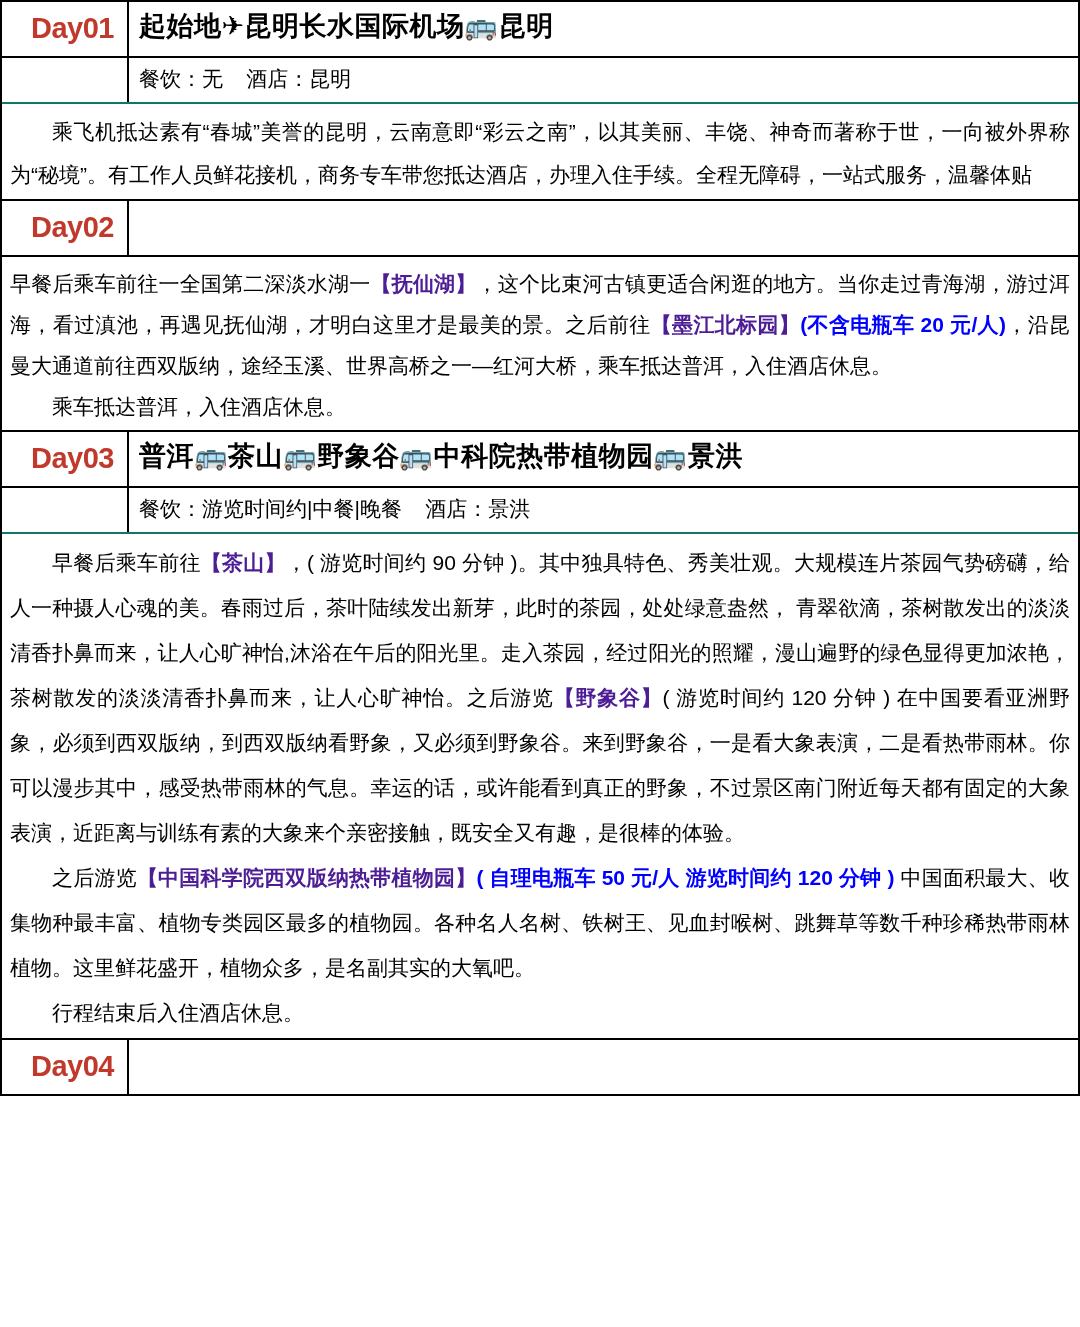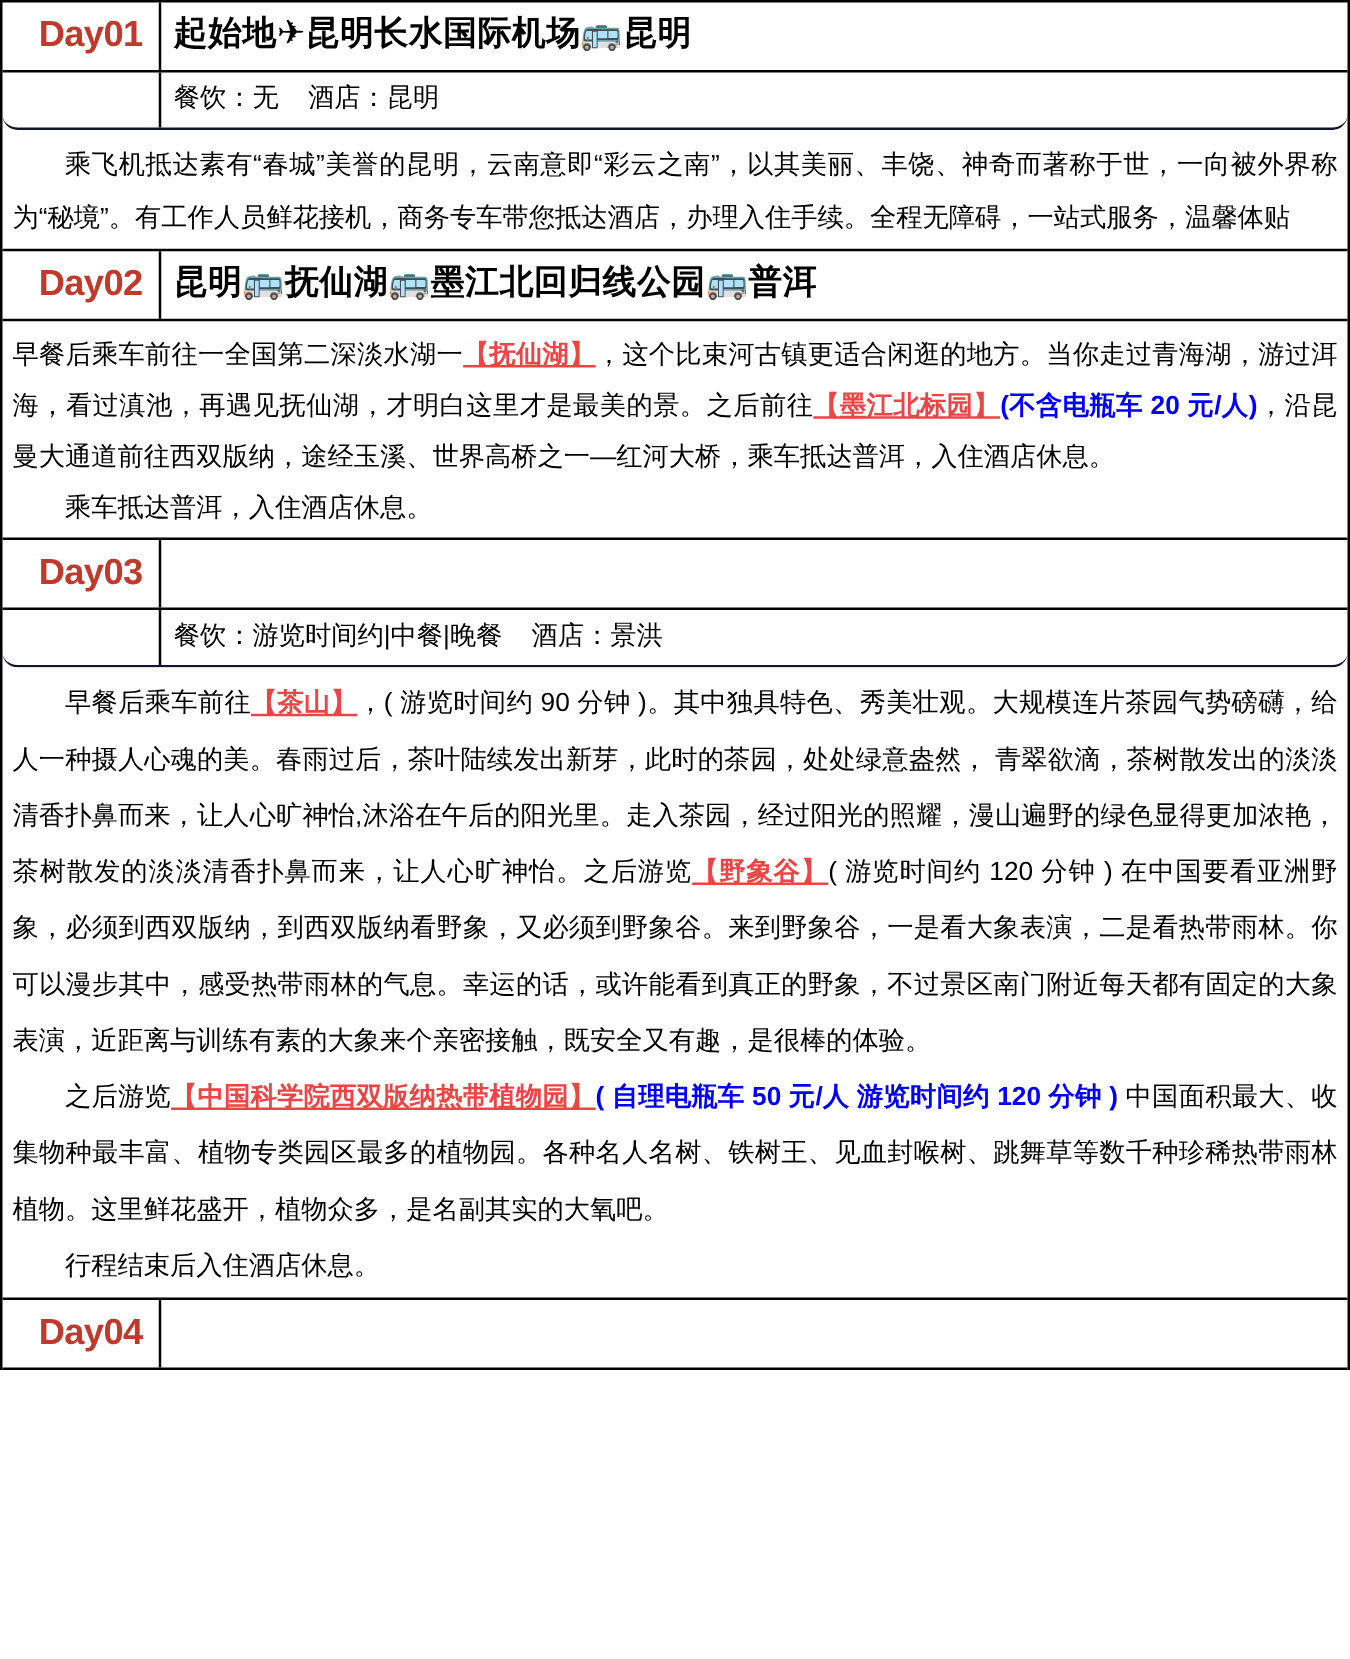--- a/index.html
+++ b/index.html
@@ -62,23 +62,22 @@
     line-height: 1.15;
     letter-spacing: 0.5px;
     white-space: nowrap;
   }
 
   
   .meta-row {
     display: flex;
     width: 100%;
     box-sizing: border-box;
-    border-bottom: 2px solid #0f172a;
+    border-bottom: 2px solid #0f766e;
     min-height: 46px;
-    border-radius: 12px;
   }
   .meta-blank-cell {
     width: 127px;
     min-width: 127px;
     box-sizing: border-box;
     border-right: 2px solid #000;
   }
   .meta-text-cell {
     flex: 1;
     box-sizing: border-box;
@@ -105,23 +104,22 @@
     text-align: justify;
     text-justify: inter-character;
     margin: 0;
     letter-spacing: 0px;
   }
   .para.indent { text-indent: 42px; }
   .para.compact { line-height: 41px; }
   .para.loose { line-height: 45px; }
 
   .hl-red {
-    color: #ef4444;
+    color: #4c1d95;
     font-weight: bold;
-    text-decoration: underline;
   }
   .hl-blue {
     color: #0000FF;
     font-weight: bold;
   }
 </style>
 </head>
 <body>
 
 <div class="doc">
@@ -143,34 +141,34 @@
   </div>
 
   <div class="body-row">
     <p class="para indent">乘飞机抵达素有“春城”美誉的昆明，云南意即“彩云之南”，以其美丽、丰饶、神奇而著称于世，一向被外界称为“秘境”。有工作人员鲜花接机，商务专车带您抵达酒店，办理入住手续。全程无障碍，一站式服务，温馨体贴</p>
   </div>
 
   <div class="day-row">
     <div class="day-label-cell">
       <span class="day-label">Day02</span>
     </div>
-    <div class="day-title-cell">
-      <span class="day-title">昆明🚌抚仙湖🚌墨江北回归线公园🚌普洱</span>
-    </div>
   </div>
 
 
   <div class="body-row">
     <p class="para compact"><span>早餐后乘车前往一全国第二深淡水湖一</span><span class="hl-red">【抚仙湖】</span><span>，这个比束河古镇更适合闲逛的地方。当你走过青海湖，游过洱海，看过滇池，再遇见抚仙湖，才明白这里才是最美的景。之后前往</span><span class="hl-red">【墨江北标园】</span><span class="hl-blue">(不含电瓶车 20 元/人)</span><span>，沿昆曼大通道前往西双版纳，途经玉溪、世界高桥之一—红河大桥，乘车抵达普洱，入住酒店休息。</span></p>
     <p class="para indent compact">乘车抵达普洱，入住酒店休息。</p>
   </div>
 
   <div class="day-row">
     <div class="day-label-cell">
       <span class="day-label">Day03</span>
+    </div>
+    <div class="day-title-cell">
+      <span class="day-title">普洱🚌茶山🚌野象谷🚌中科院热带植物园🚌景洪</span>
     </div>
   </div>
 
   <div class="meta-row">
     <div class="meta-blank-cell"></div>
     <div class="meta-text-cell">
       <span class="meta-text">餐饮：游览时间约|中餐|晚餐    酒店：景洪</span>
     </div>
   </div>
 

